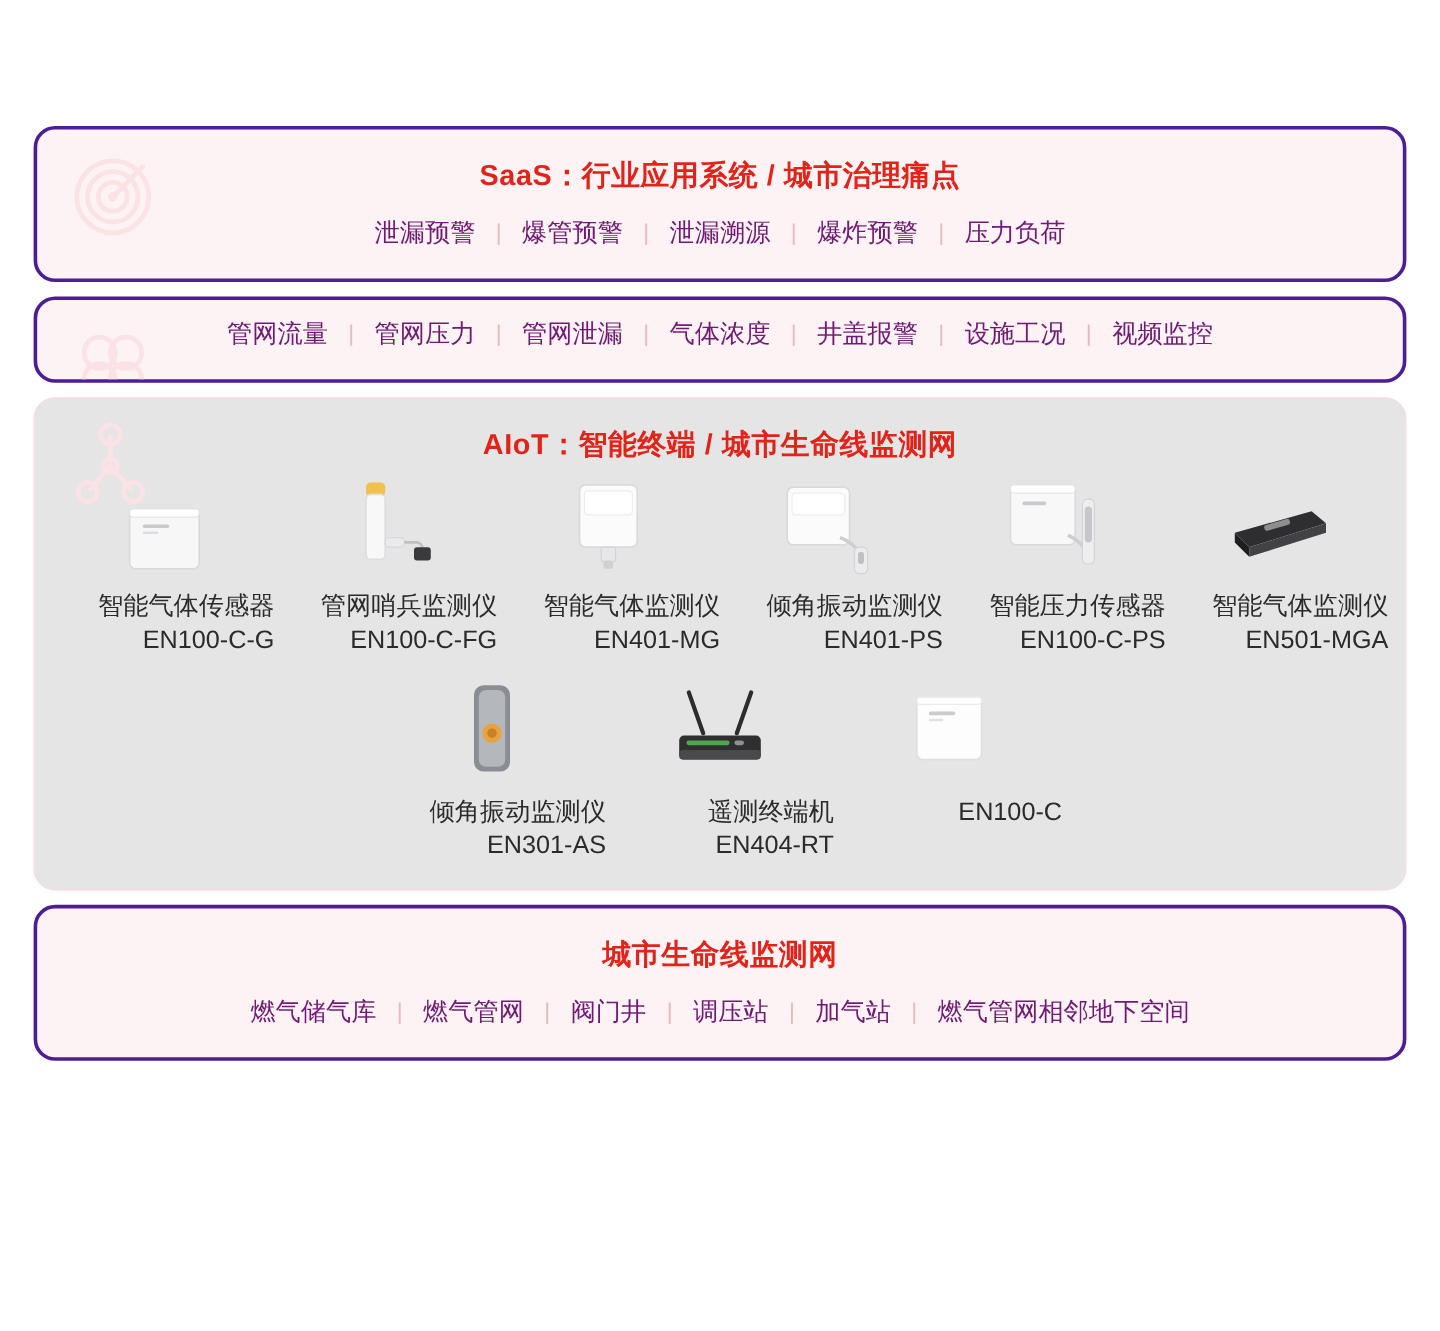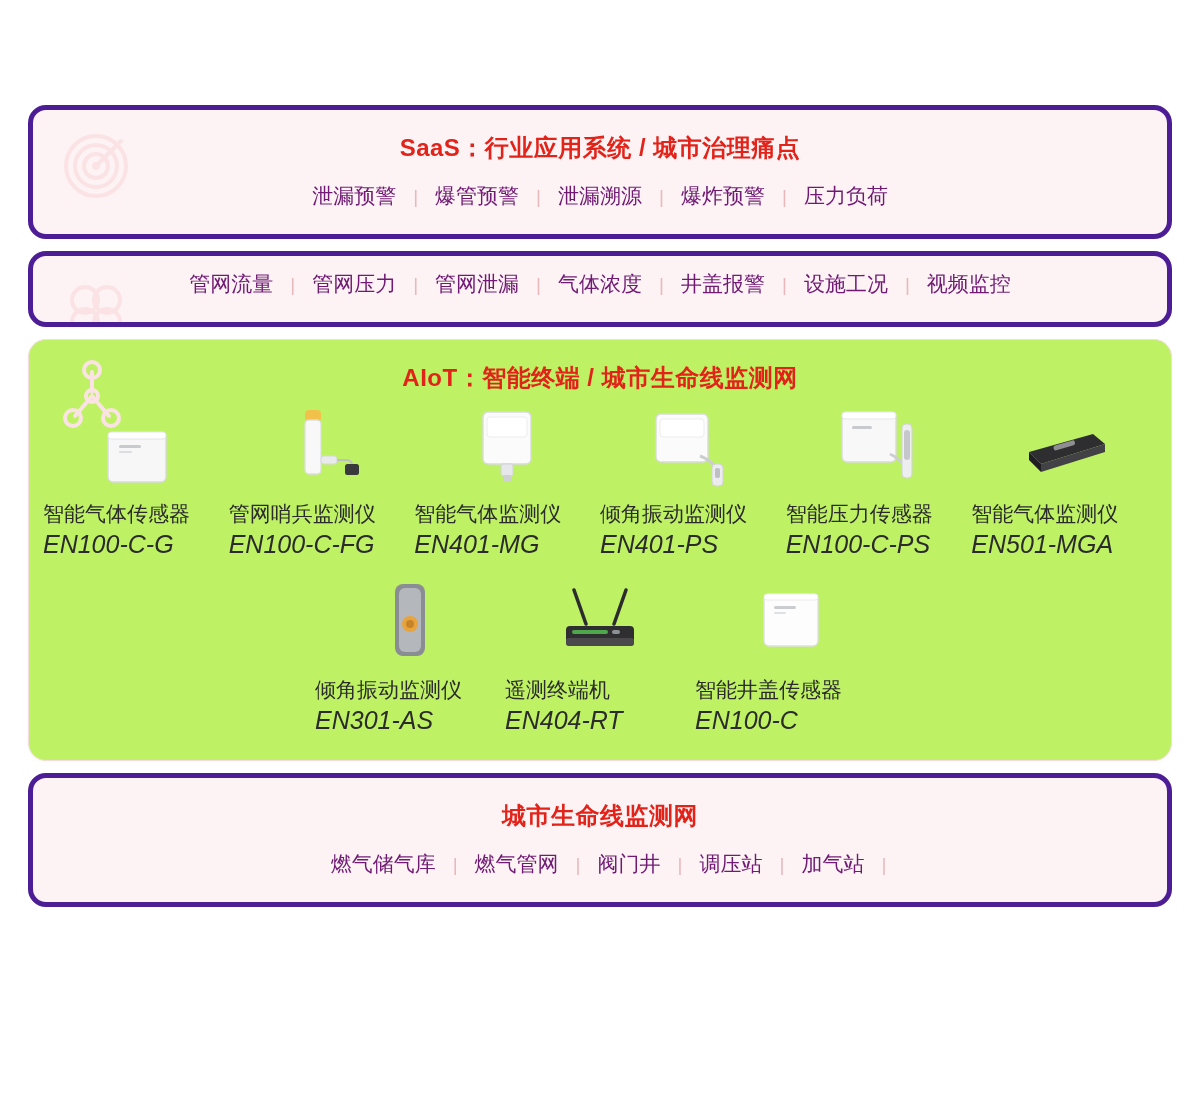--- a/index.html
+++ b/index.html
@@ -20,26 +20,26 @@
     height: 1109px;
     box-sizing: border-box;
     padding: 105px 28px 0 28px;
   }
 
   
   .card {
     position: relative;
     border-radius: 18px;
     background: #fdf3f4;
-    border: 5px solid #4c1d95;
+    border: 3px solid #4c1d95;
     margin-bottom: 12px;
     overflow: hidden;
   }
   .card.white {
-    background: #bef264;
+    background: #e5e5e5;
     border: 1px solid #f3dcdf;
     box-shadow: 0 1px 3px rgba(200,150,155,0.08);
   }
   .card-title {
     text-align: center;
     font-size: 24px;
     font-weight: bold;
     color: #e2231a;
     letter-spacing: 0.5px;
     padding-top: 22px;
@@ -92,41 +92,40 @@
   .dev-row {
     display: flex;
     justify-content: center;
     align-items: flex-start;
   }
   .dev-row.second {
     margin-top: 18px;
   }
   .device {
     width: 190px;
-    text-align: left;
+    text-align: right;
   }
   .dev-img {
     height: 88px;
     display: flex;
     align-items: flex-end;
     justify-content: center;
     margin-bottom: 8px;
   }
   .dev-name {
     font-size: 21px;
     color: #2b2b2b;
     line-height: 1.35;
     white-space: nowrap;
   }
   .dev-model {
-    font-size: 25px;
+    font-size: 21px;
     color: #2b2b2b;
     line-height: 1.35;
     white-space: nowrap;
-    font-style: italic;
   }
 </style>
 </head>
 <body>
 
 <div class="page">
 
   <div class="card">
     <span class="wm">
       <svg width="74" height="74" viewBox="0 0 74 74" fill="none">
@@ -313,37 +312,37 @@
 
         <div class="device">
           <div class="dev-img">
             <svg width="100" height="88" viewBox="0 0 100 88">
               <rect x="24" y="14" width="54" height="52" rx="5" fill="#fdfdfd" stroke="#dedfe2" stroke-width="1.4"></rect>
               <rect x="24" y="14" width="54" height="6" rx="3" fill="#ffffff" stroke="#ececed" stroke-width="1"></rect>
               <rect x="34" y="26" width="22" height="3" rx="1.5" fill="#cbccd0"></rect>
               <rect x="34" y="32" width="12" height="2" rx="1" fill="#e0e1e4"></rect>
             </svg>
           </div>
-          <div class="dev-name">智能井盖传感器</div>
           <div class="dev-model">EN100-C</div>
         </div>
 
       </div>
     </div>
   </div>
 
   <div class="card">
     <div class="card-title">城市生命线监测网</div>
     <div class="chip-row">
       <span class="chip">燃气储气库</span>
       <span class="chip-div">|</span>
       <span class="chip">燃气管网</span>
       <span class="chip-div">|</span>
       <span class="chip">阀门井</span>
       <span class="chip-div">|</span>
       <span class="chip">调压站</span>
       <span class="chip-div">|</span>
       <span class="chip">加气站</span>
       <span class="chip-div">|</span>
+      <span class="chip">燃气管网相邻地下空间</span>
     </div>
   </div>
 
 </div>
 
 </body></html>

